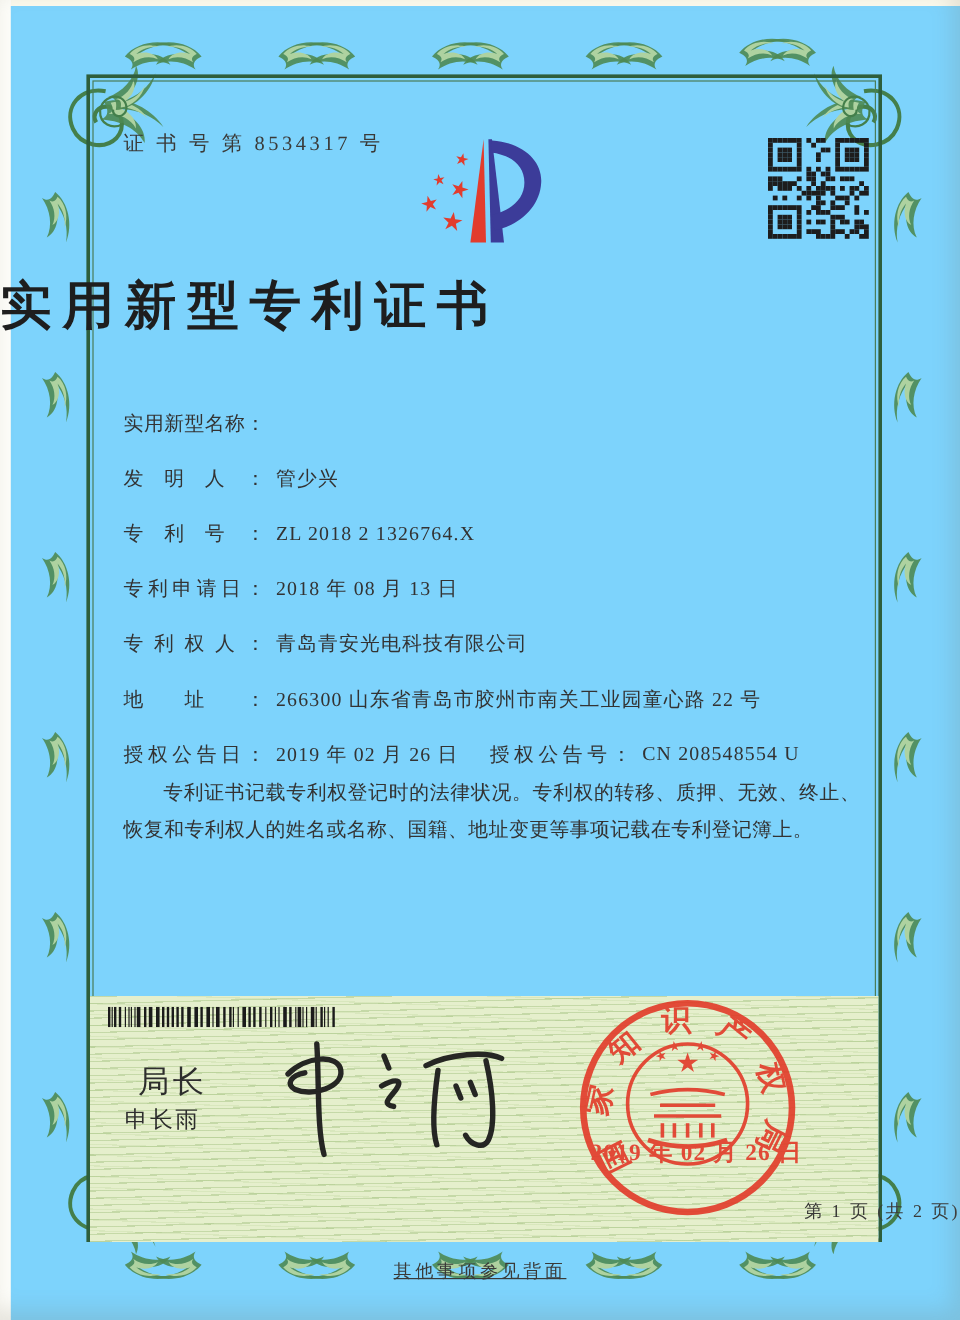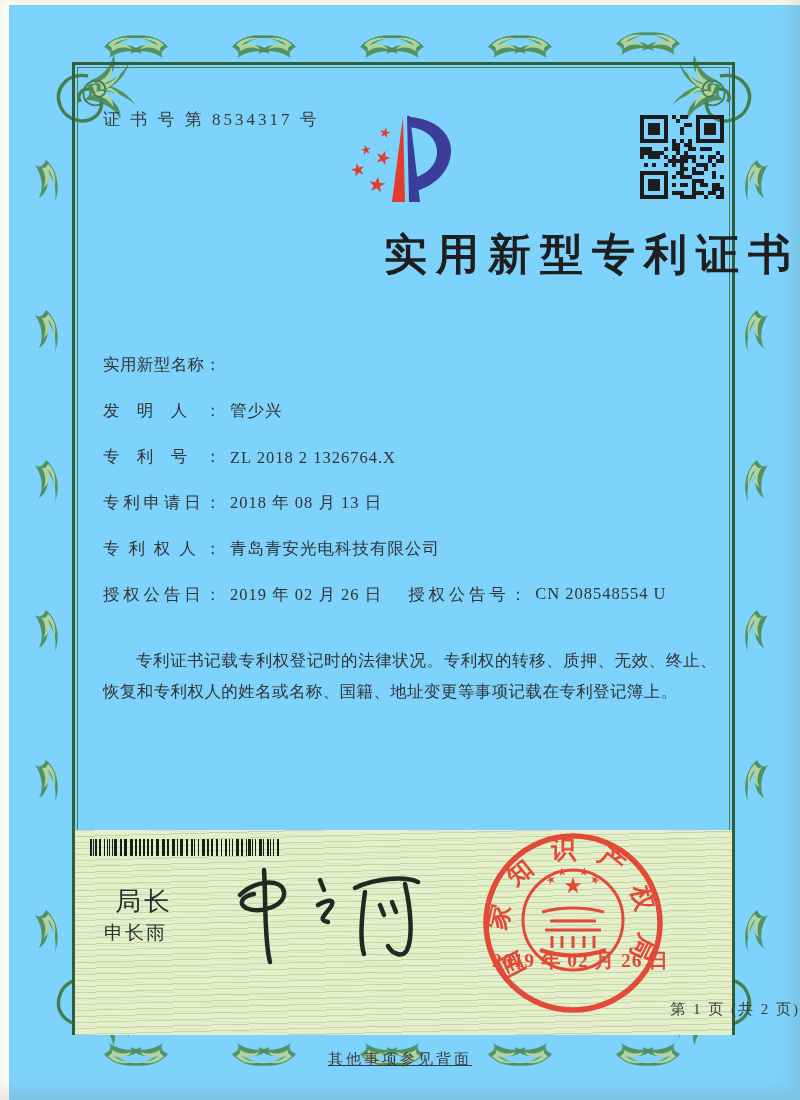--- a/index.html
+++ b/index.html
@@ -12,24 +12,24 @@
   .frame{position:absolute;left:72px;top:62px;width:663px;height:973px;
          border:3px solid #2e5e3c;box-sizing:border-box;}
   .frame-inner{position:absolute;inset:2px;border:1px solid #4a7c58;}
   .guilloche{position:absolute;left:75px;top:830px;width:657px;height:205px;
      background-color:#e5efcc;
      background-image:repeating-linear-gradient(178.5deg,rgba(122,165,82,.30) 0px,rgba(122,165,82,.30) 1px,transparent 1px,transparent 6px),
                       repeating-linear-gradient(2deg,rgba(160,195,120,.18) 0px,rgba(160,195,120,.18) 1px,transparent 1px,transparent 9px);}
   .cert-no{position:absolute;left:103px;top:108px;font-size:17px;letter-spacing:3px;color:#3a3a38;}
   .logo{position:absolute;left:330px;top:100px;width:160px;height:120px;}
   .qr{position:absolute;left:636px;top:111px;width:92px;height:92px;}
-  .title{position:absolute;left:0;top:226px;width:100%;text-align:right;
+  .title{position:absolute;left:0;top:226px;width:100%;text-align:left;
          font-size:43px;font-weight:bold;letter-spacing:9px;color:#1e1e1e;}
   .fields{position:absolute;left:103px;top:330px;width:618px;font-size:16.5px;color:#333;}
-  .frow{height:46px;display:flex;align-items:flex-end;white-space:nowrap;}
+  .frow{height:46px;display:flex;align-items:center;white-space:nowrap;}
   .flabel{display:inline-block;width:118px;text-align:justify;text-align-last:justify;flex:0 0 auto;}
   .fvalue{margin-left:9px;letter-spacing:1px;}
   .grant-pair2{margin-left:26px;display:flex;}
   .paras{position:absolute;left:103px;top:645px;width:614px;font-size:16.5px;
          line-height:31px;text-align:justify;color:#333;letter-spacing:.4px;}
   .paras p{margin:0;text-indent:2em;}
   .barcode{position:absolute;left:90px;top:839px;width:192px;height:17px;}
   .sig-title{position:absolute;left:115px;top:884px;font-size:26px;letter-spacing:3px;color:#2d2d2d;}
   .sig-name{position:absolute;left:104px;top:920px;font-size:19px;letter-spacing:2px;color:#2d2d2d;}
   .signature{position:absolute;left:220px;top:850px;width:210px;height:120px;}
@@ -357,20 +357,24 @@
     </div>
     <div class="frow">
       <span class="flabel">专利申请日：</span>
       <span class="fvalue">2018 年 08 月 13 日</span>
     </div>
     <div class="frow">
       <span class="flabel">专利权人：</span>
       <span class="fvalue">青岛青安光电科技有限公司</span>
     </div>
     <div class="frow">
+      <span class="flabel">地址：</span>
+      <span class="fvalue">266300 山东省青岛市胶州市南关工业园童心路 22 号</span>
+    </div>
+    <div class="frow">
       <span class="flabel">授权公告日：</span>
       <span class="fvalue">2019 年 02 月 26 日</span>
       <span class="grant-pair2">
         <span class="flabel">授权公告号：</span>
         <span class="fvalue">CN 208548554 U</span>
       </span>
     </div>
   </div>
 
   <div class="paras">

